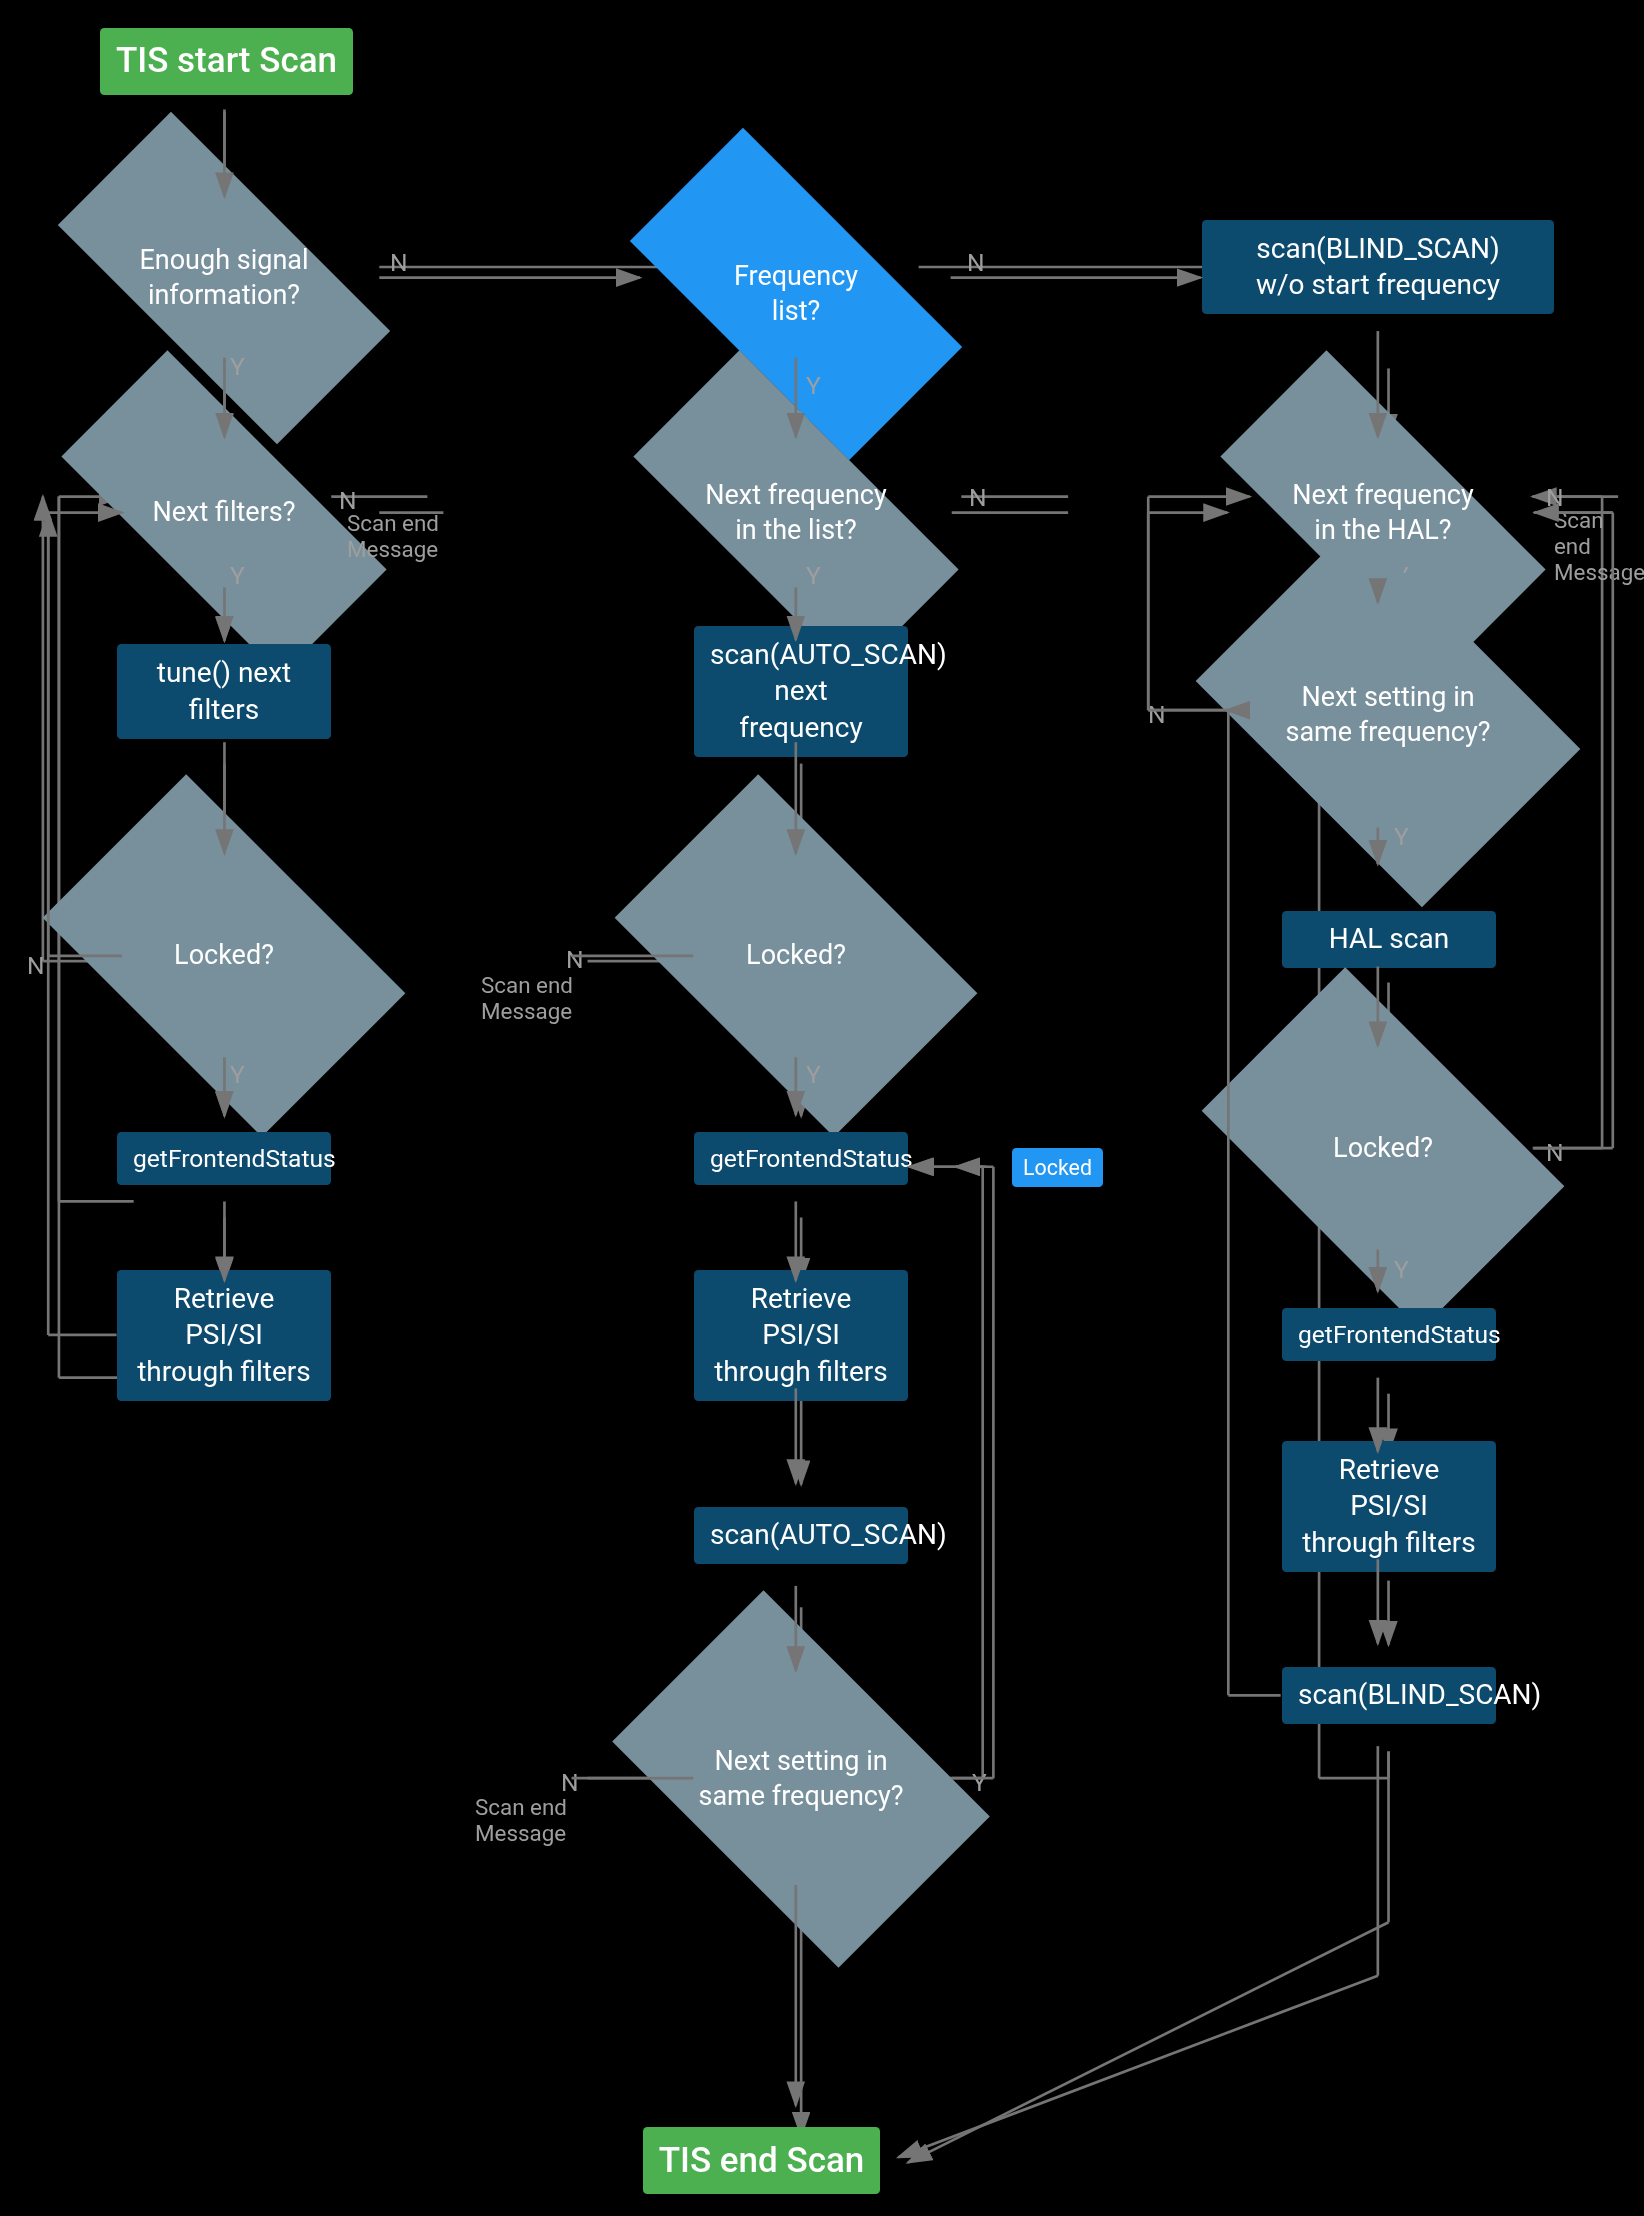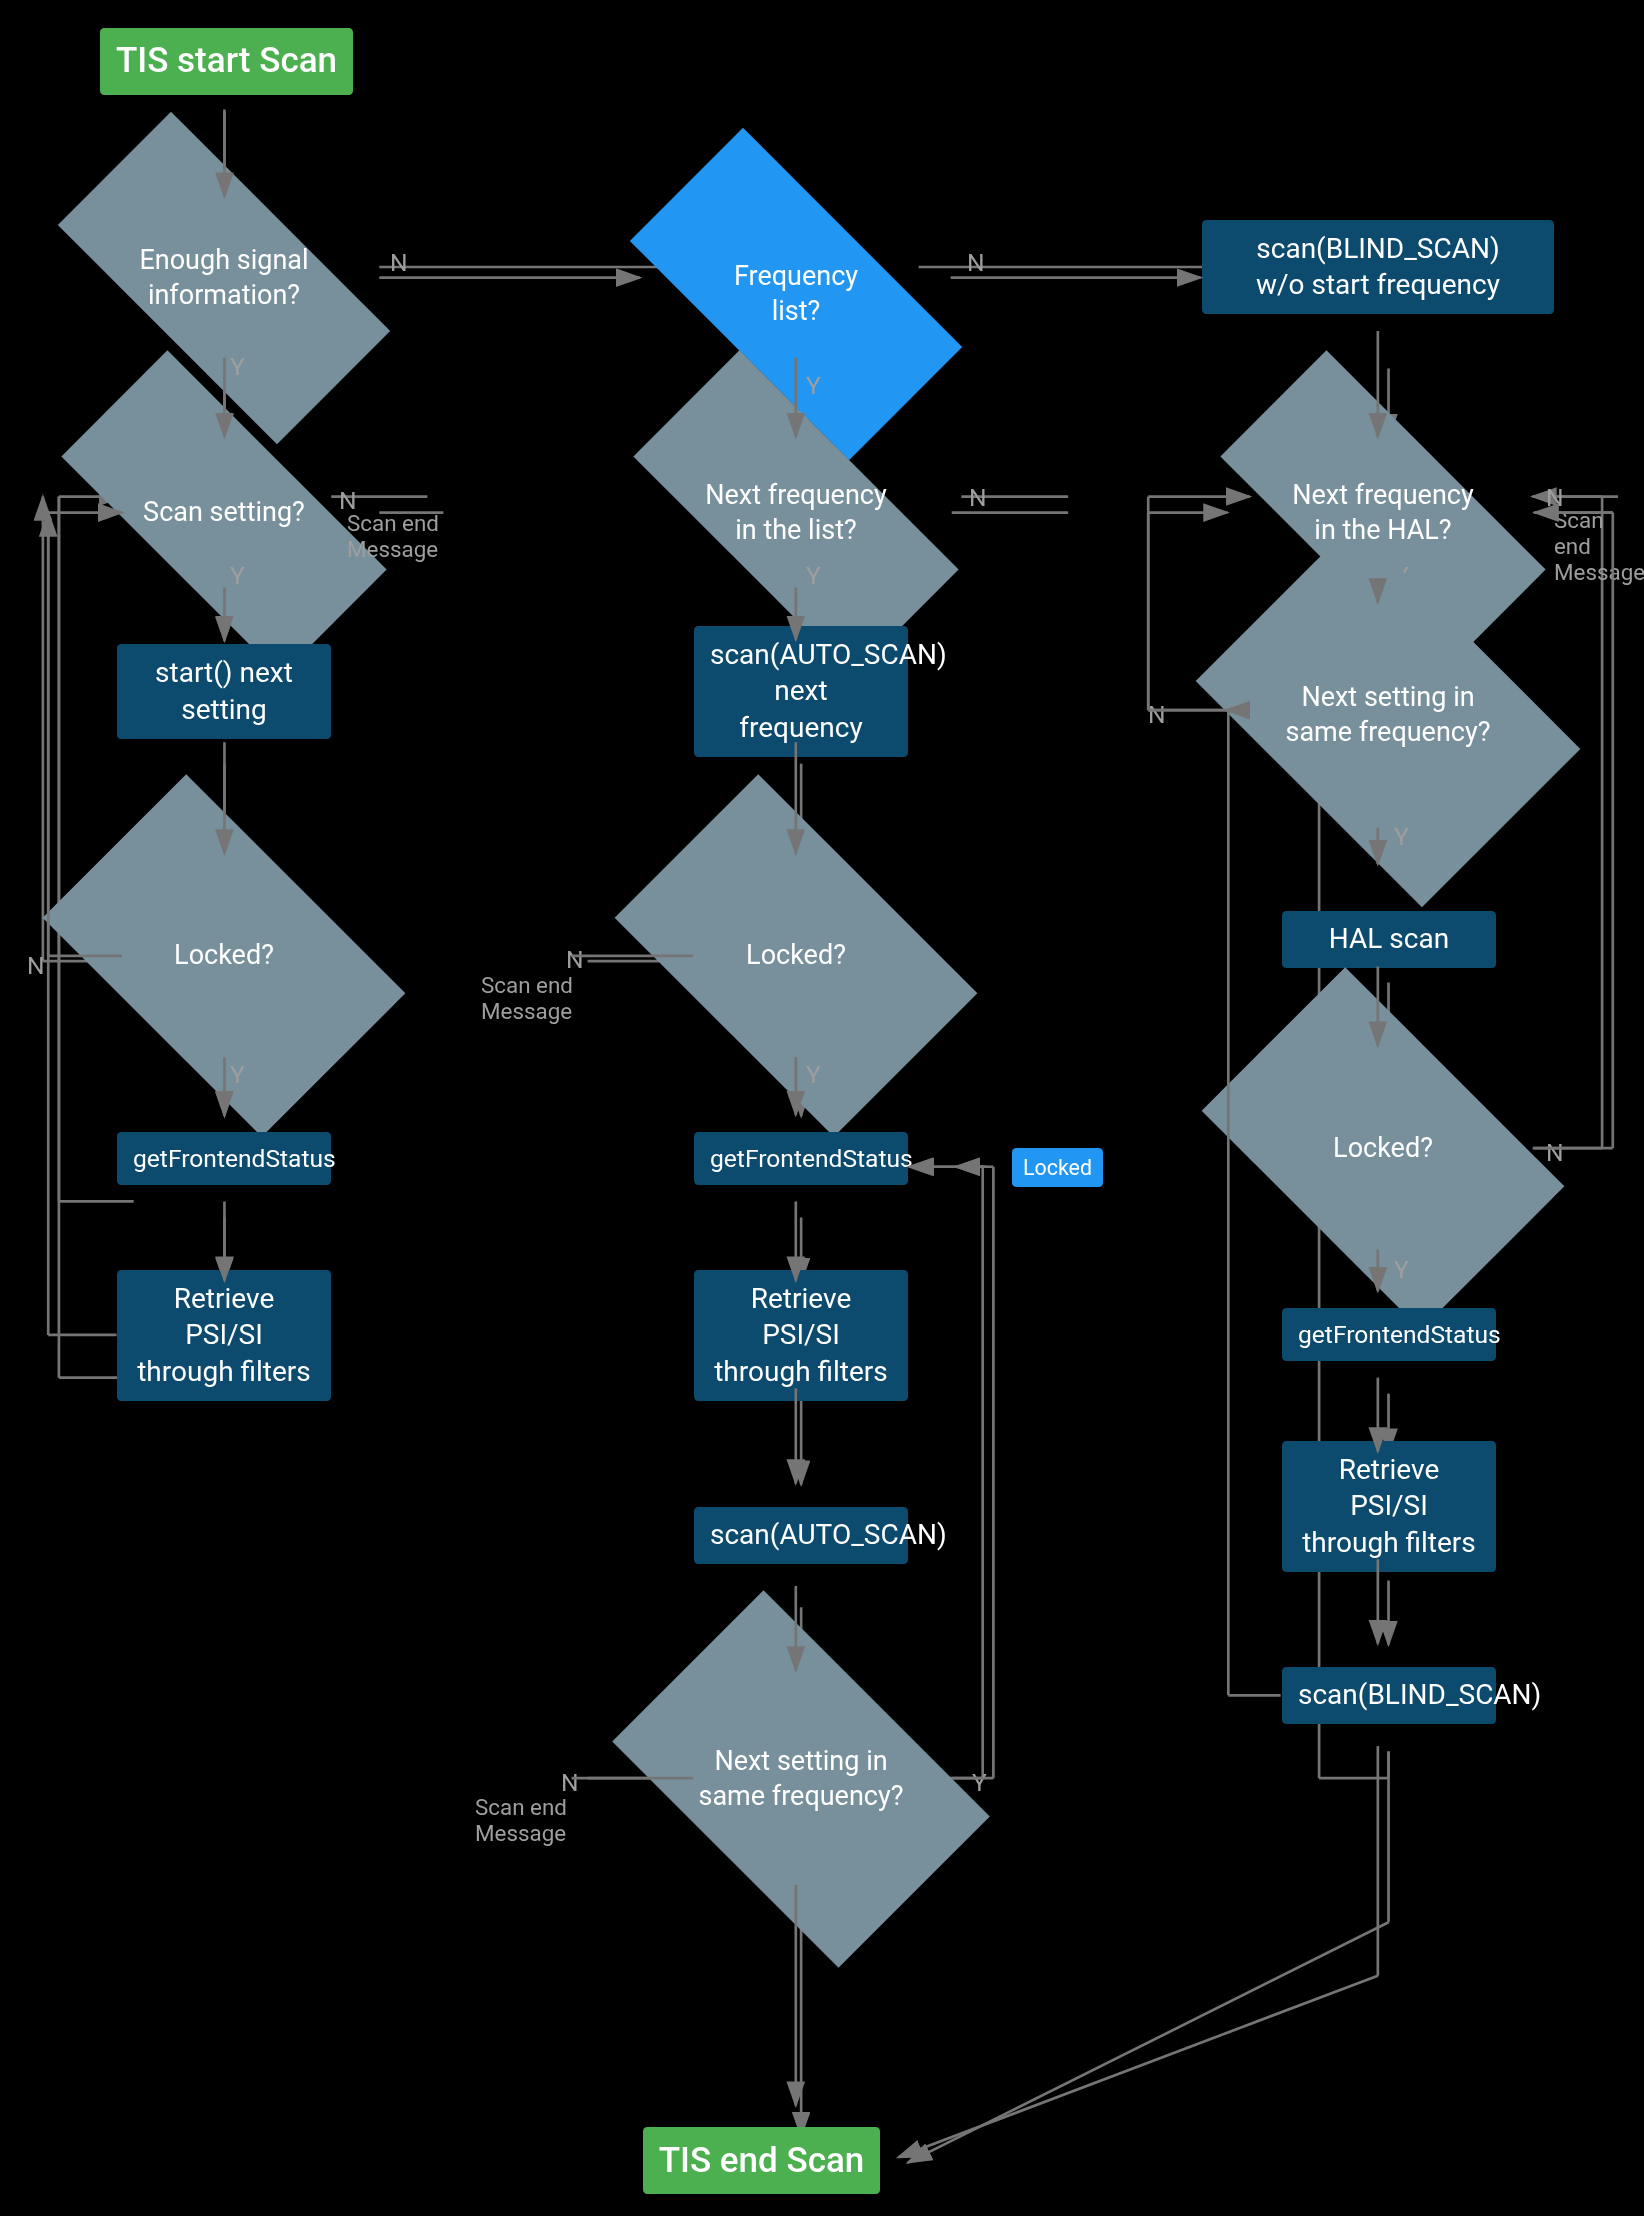--- a/index.html
+++ b/index.html
@@ -215,21 +215,21 @@
 <div class="label" style="left:967px; top:248px;">N</div>
 
 <div class="label" style="left:806px; top:371px;">Y</div>
 
 <div class="node" style="left:1202px; top:203px; width:352px; height:128px;">
   <div class="rounded-rect" style="width:100%;">scan(BLIND_SCAN)<br>w/o start frequency</div>
 </div>
 
 <div class="diamond-wrap" style="left:69px; top:438px; width:310px; height:150px;">
   <div class="diamond"></div>
-  <div class="diamond-text">Scan setting?</div>
+  <div class="diamond-text">Next filters?</div>
 </div>
 
 <div class="label" style="left:230px; top:561px;">Y</div>
 
 <div class="label" style="left:339px; top:486px;">N</div>
 
 <div class="label" style="left:347px; top:510px; font-size:22.4px;">Scan end<br>Message</div>
 
 <div class="diamond-wrap" style="left:641px; top:438px; width:310px; height:150px;">
   <div class="diamond"></div>
@@ -245,21 +245,21 @@
   <div class="diamond-text">Next frequency<br>in the HAL?</div>
 </div>
 
 <div class="label" style="left:1394px; top:561px;">Y</div>
 
 <div class="label" style="left:1546px; top:483px;">N</div>
 
 <div class="label" style="left:1554px; top:507px; font-size:22.4px;">Scan end<br>Message</div>
 
 <div class="node" style="left:117px; top:641px; width:214px; height:101px;">
-  <div class="rounded-rect" style="width:100%;">start() next setting</div>
+  <div class="rounded-rect" style="width:100%;">tune() next filters</div>
 </div>
 
 <div class="node" style="left:694px; top:641px; width:214px; height:101px;">
   <div class="rounded-rect" style="width:100%;">scan(AUTO_SCAN)<br>next frequency</div>
 </div>
 
 <div class="diamond-wrap" style="left:1228px; top:603px; width:320px; height:224px;">
   <div class="diamond"></div>
   <div class="diamond-text">Next setting in<br>same frequency?</div>
 </div>

